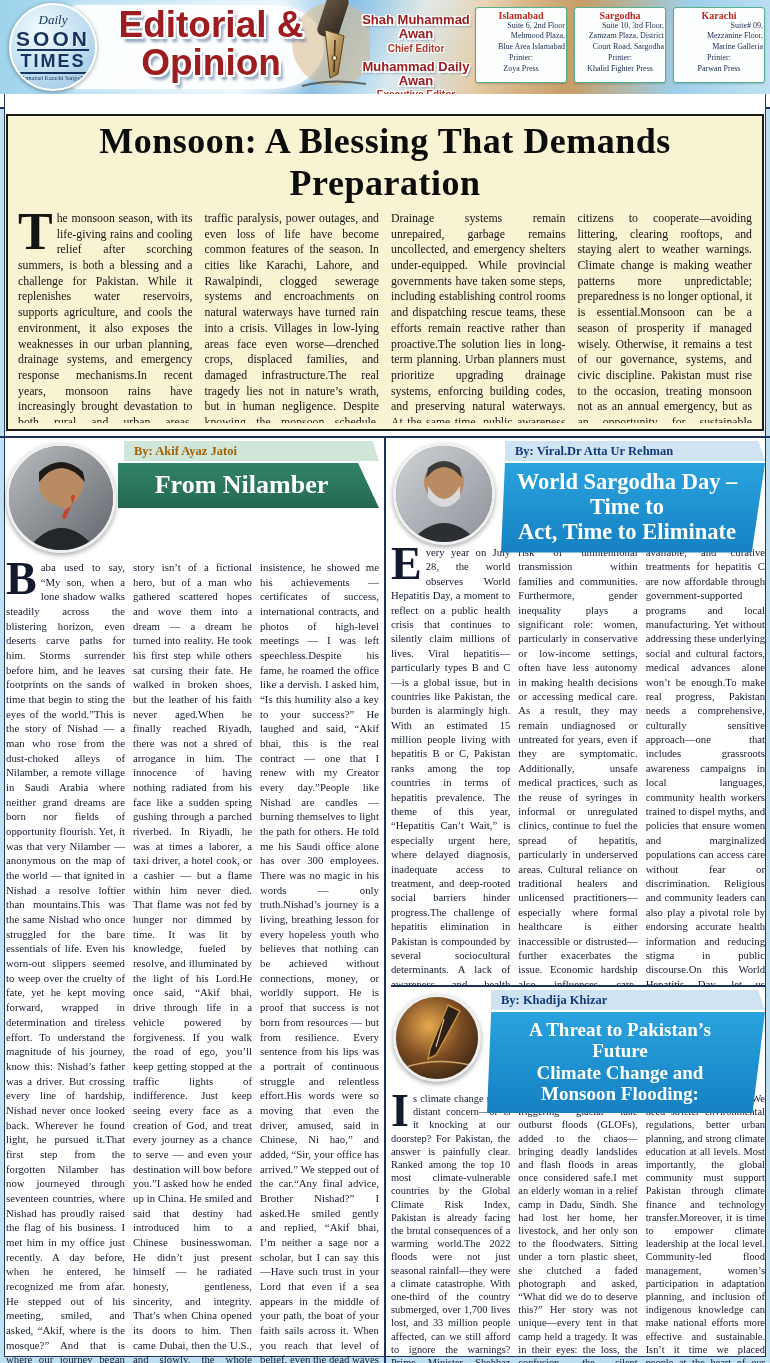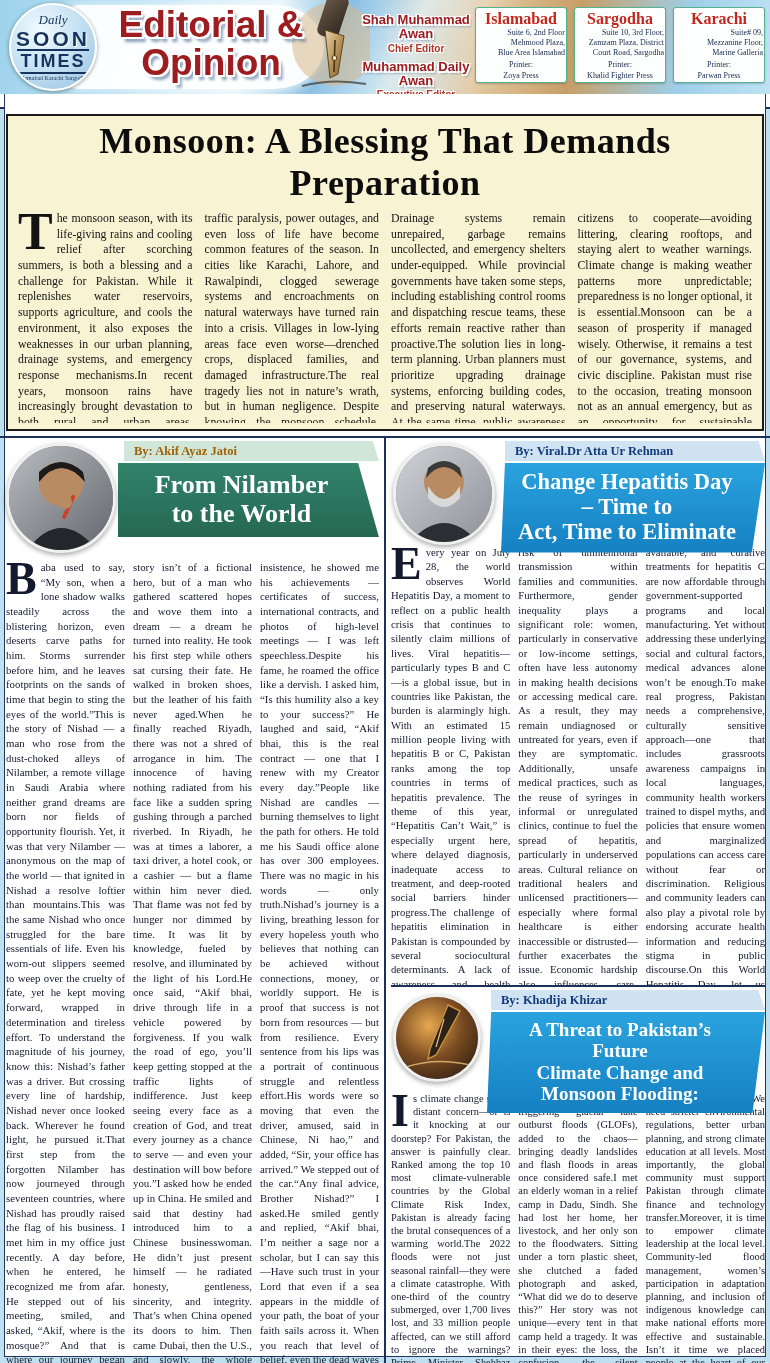--- a/index.html
+++ b/index.html
@@ -42,21 +42,21 @@
   .editors { position:absolute; left:348px; top:13px; width:136px; text-align:center;
     font-family:"Liberation Sans",sans-serif; z-index:4; }
   .ed-name { font-size:13px; font-weight:800; color:#9c1c20;
     text-shadow:-1.5px -1.5px 0 #fff,1.5px -1.5px 0 #fff,-1.5px 1.5px 0 #fff,
     1.5px 1.5px 0 #fff,2px 3px 2px rgba(70,100,140,.55); line-height:1.1; }
   .ed-role { font-size:10px; font-weight:700; color:#b03426; margin:1px 0 6px;
     text-shadow:-1px -1px 0 #fff,1px -1px 0 #fff,-1px 1px 0 #fff,1px 1px 0 #fff; }
   .offices { position:absolute; right:5px; top:7px; display:flex; gap:7px; z-index:4; }
   .office { width:92px; height:76px; background:#fdfffe; border:1px solid #55b28e;
     border-radius:3px; padding:2px 1px; text-align:center; box-shadow:0 1px 2px rgba(0,0,0,.2); }
-  .office .city { color:#c0271e; font-weight:bold; font-size:16px; line-height:1.1; }
+  .office .city { color:#c0271e; font-weight:bold; font-size:10px; line-height:1.1; }
   .office .line { font-size:8px; color:#17294f; line-height:1.3;text-align:right; }
   .office .printer { font-size:8px; color:#17294f; line-height:1.25; margin-top:1px; }
 
   
   .disclaimer { height:15px; background:#fff; text-align:center; font-size:9.3px;
     color:#17294f; border-bottom:2.5px solid #1d3059; padding-top:1px; }
   .disclaimer b { color:#c0271e; }
 
   
   .monsoon { margin:5px 6px 0; background:#f8f3d2; border:2px solid #1a1a1a;
@@ -223,21 +223,20 @@
               <circle cx="52" cy="38" r="22" fill="#b98b63"></circle>
               <path d="M30 36 Q52 8 76 36 L74 26 Q52 6 30 26 Z" fill="#1d1a18"></path>
               <path d="M18 104 Q52 60 88 104 Z" fill="#23262b"></path>
               <rect x="58" y="48" width="4" height="26" rx="2" transform="rotate(24 60 60)" fill="#c4442e"></rect>
               <circle cx="56" cy="56" r="7" fill="#b98b63"></circle>
             </svg>
           </div>
           <div class="byline nil-byline">By: Akif Ayaz Jatoi</div>
           <div class="banner nil-banner">
             <div>From Nilamber</div>
-            <div>to the World</div>
           </div>
         </div>
         <div class="cols nil-cols">
           <div class="c"><span class="dc">B</span><span>aba used to say, “My son, when a lone shadow walks steadily across the blistering horizon, even deserts carve paths for him. Storms surrender before him, and he leaves footprints on the sands of time that begin to sting the eyes of the world.”This is the story of Nishad — a man who rose from the dust-choked alleys of Nilamber, a remote village in Saudi Arabia where neither grand dreams are born nor fields of opportunity flourish. Yet, it was that very Nilamber — anonymous on the map of the world — that ignited in Nishad a resolve loftier than mountains.This was the same Nishad who once struggled for the bare essentials of life. Even his worn-out slippers seemed to weep over the cruelty of fate, yet he kept moving forward, wrapped in determination and tireless effort. To understand the magnitude of his journey, know this: Nishad’s father was a driver. But crossing every line of hardship, Nishad never once looked back. Wherever he found light, he pursued it.That first step from the forgotten Nilamber has now journeyed through seventeen countries, where Nishad has proudly raised the flag of his business. I met him in my office just recently. A day before, when he entered, he recognized me from afar. He stepped out of his meeting, smiled, and asked, “Akif, where is the mosque?” And that is where our journey began — a journey that engraved another tale of triumph in the chambers of my mind.He spoke in a gentle tone, wore simplicity on his face, but in his eyes was the dignity of success — like the first rain in a barren desert. We offered Friday prayers side by side, standing shoulder to shoulder in a mosque, all worldly glimmers dusted away, as he stood before his Lord like a humble servant.I dared to peek into the valleys of his success and asked, “Brother Nishad, how did all this become possible?”He smiled, lowered his gaze, and replied, “Brother Akif, I just tried to ease the way for others. I never harbored harshness in my heart, and entrusted everything to Allah.”It was in that moment I realized — the secret to true elevation lies not in a crown, but in humility. And that those who build bridges for others, find the gates of heaven opening for them.Nishad’s</span></div>
           <div class="c"><span>story isn’t of a fictional hero, but of a man who gathered scattered hopes and wove them into a dream — a dream he turned into reality. He took his first step while others sat cursing their fate. He walked in broken shoes, but the leather of his faith never aged.When he finally reached Riyadh, there was not a shred of arrogance in him. The innocence of having nothing radiated from his face like a sudden spring gushing through a parched riverbed. In Riyadh, he was at times a laborer, a taxi driver, a hotel cook, or a cashier — but a flame within him never died. That flame was not fed by hunger nor dimmed by time. It was lit by knowledge, fueled by resolve, and illuminated by the light of his Lord.He once said, “Akif bhai, drive through life in a vehicle powered by forgiveness. If you walk the road of ego, you’ll keep getting stopped at the traffic lights of indifference. Just keep seeing every face as a creation of God, and treat every journey as a chance to serve — and even your destination will bow before you.”I asked how he ended up in China. He smiled and said that destiny had introduced him to a Chinese businesswoman. He didn’t just present himself — he radiated honesty, gentleness, sincerity, and integrity. That’s when China opened its doors to him. Then came Dubai, then the U.S., and slowly, the whole world sowed seeds of trust on the fertile soil of his character.Today, his company excels in information technology, exports, imports, construction, and philanthropy. His life breathes humility; every word carries the fragrance of wisdom, and every sentence is laced with the scent of hard work“Akif bhai,” he said, “My success is no rocket science. It’s a simple rule — do everything with honesty, and always remember the words of our Prophet ?: The best among you is the one who is most beneficial to others.’” He then added, “Everything in this world decreases when shared — except kindness. Sharing kindness only makes you grow.”His words, his actions, and his character were like a mirror — not the kind that makes you feel inferior, but better. Clad in western attire, he seemed like an ordinary worker. I assumed he was just another office employee like me. But when, upon my</span></div>
           <div class="c"><span>insistence, he showed me his achievements — certificates of success, international contracts, and photos of high-level meetings — I was left speechless.Despite his fame, he roamed the office like a dervish. I asked him, “Is this humility also a key to your success?” He laughed and said, “Akif bhai, this is the real contract — one that I renew with my Creator every day.”People like Nishad are candles — burning themselves to light the path for others. He told me his Saudi office alone has over 300 employees. There was no magic in his words — only truth.Nishad’s journey is a living, breathing lesson for every hopeless youth who believes that nothing can be achieved without connections, money, or worldly support. He is proof that success is not born from resources — but from resilience. Every sentence from his lips was a portrait of continuous struggle and relentless effort.His words were so moving that even the driver, amused, said in Chinese, Ni hao,” and added, “Sir, your office has arrived.” We stepped out of the car.“Any final advice, Brother Nishad?” I asked.He smiled gently and replied, “Akif bhai, I’m neither a sage nor a scholar, but I can say this —Have such trust in your Lord that even if a sea appears in the middle of your path, the boat of your faith sails across it. When you reach that level of belief, even the dead waves in your heart begin to feel alive again.”In an age where humanity is drowning in loneliness, failure, deprivation, and despair — Nishad’s story offers the kind of comfort only a mother’s touch can bring. His words are a remedy, his lifestyle a philosophy, and his very existence — a walking mercy.This column isn’t merely a tribute to Nishad. It is a wake-up call: If a humble, rural, resource-less man like Nishad can earn his place in the world’s most powerful nations through character and consistency — why can’t we? If he built mountains of success from tiny steps, why do we remain buried in dust?Nishad’s story teaches us that dreams don’t require eyes — they require intention. Walking doesn’t demand feet — it demands determination. And true success comes not from the world’s approval — but from God’s pleasure.May God bless us all with dignity and success</span></div>
         </div>
       </section>
 
       <section class="pane-right">
@@ -254,21 +253,21 @@
                   </defs>
                 <rect width="96" height="96" fill="url(#bga)"></rect>
                 <circle cx="48" cy="36" r="20" fill="#b98b63"></circle>
                 <path d="M30 32 Q48 10 66 32 L64 22 Q48 8 32 22 Z" fill="#3c3a38"></path>
                 <path d="M32 40 Q48 66 64 40 L64 52 Q48 70 32 52 Z" fill="#d9d9d9"></path>
                 <path d="M14 96 Q48 58 82 96 Z" fill="#2b2e33"></path>
               </svg>
             </div>
             <div class="byline hep-byline">By: Viral.Dr Atta Ur Rehman</div>
             <div class="banner hep-banner">
-              <div>Change Hepatitis Day – Time to</div>
+              <div>World Sargodha Day – Time to</div>
               <div>Act, Time to Eliminate</div>
             </div>
           </div>
           <div class="cols hep-cols">
             <div class="c"><span class="dc">E</span><span>very year on July 28, the world observes World Hepatitis Day, a moment to reflect on a public health crisis that continues to silently claim millions of lives. Viral hepatitis—particularly types B and C—is a global issue, but in countries like Pakistan, the burden is alarmingly high. With an estimated 15 million people living with hepatitis B or C, Pakistan ranks among the top countries in terms of hepatitis prevalence. The theme of this year, “Hepatitis Can’t Wait,” is especially urgent here, where delayed diagnosis, inadequate access to treatment, and deep-rooted social barriers hinder progress.The challenge of hepatitis elimination in Pakistan is compounded by several sociocultural determinants. A lack of awareness and health literacy remains one of the most pressing issues. In many rural areas, myths about hepatitis transmission—such as beliefs that it spreads through sharing food or casual contact—contribute to harmful stigma. This stigma discourages people from seeking testing or disclosing their condition, increasing the</span></div>
             <div class="c"><span>risk of unintentional transmission within families and communities. Furthermore, gender inequality plays a significant role: women, particularly in conservative or low-income settings, often have less autonomy in making health decisions or accessing medical care. As a result, they may remain undiagnosed or untreated for years, even if they are symptomatic. Additionally, unsafe medical practices, such as the reuse of syringes in informal or unregulated clinics, continue to fuel the spread of hepatitis, particularly in underserved areas. Cultural reliance on traditional healers and unlicensed practitioners—especially where formal healthcare is either inaccessible or distrusted—further exacerbates the issue. Economic hardship also influences care-seeking behavior, as families facing poverty may prioritize immediate survival needs over long-term health, especially for a disease that often shows no early symptoms. Despite these challenges, hepatitis is both preventable and treatable. Vaccination against hepatitis B is widely</span></div>
             <div class="c"><span>available, and curative treatments for hepatitis C are now affordable through government-supported programs and local manufacturing. Yet without addressing these underlying social and cultural factors, medical advances alone won’t be enough.To make real progress, Pakistan needs a comprehensive, culturally sensitive approach—one that includes grassroots awareness campaigns in local languages, community health workers trained to dispel myths, and policies that ensure women and marginalized populations can access care without fear or discrimination. Religious and community leaders can also play a pivotal role by endorsing accurate health information and reducing stigma in public discourse.On this World Hepatitis Day, let us commit not only to expanding access to testing and treatment but also to transforming the social landscape in which hepatitis thrives. Whether through education, advocacy, or simply encouraging those around us to get tested and vaccinated, every action counts. In Pakistan—and everywhere—hepatitis can’t wait.</span></div>
           </div>
         </article>
 

